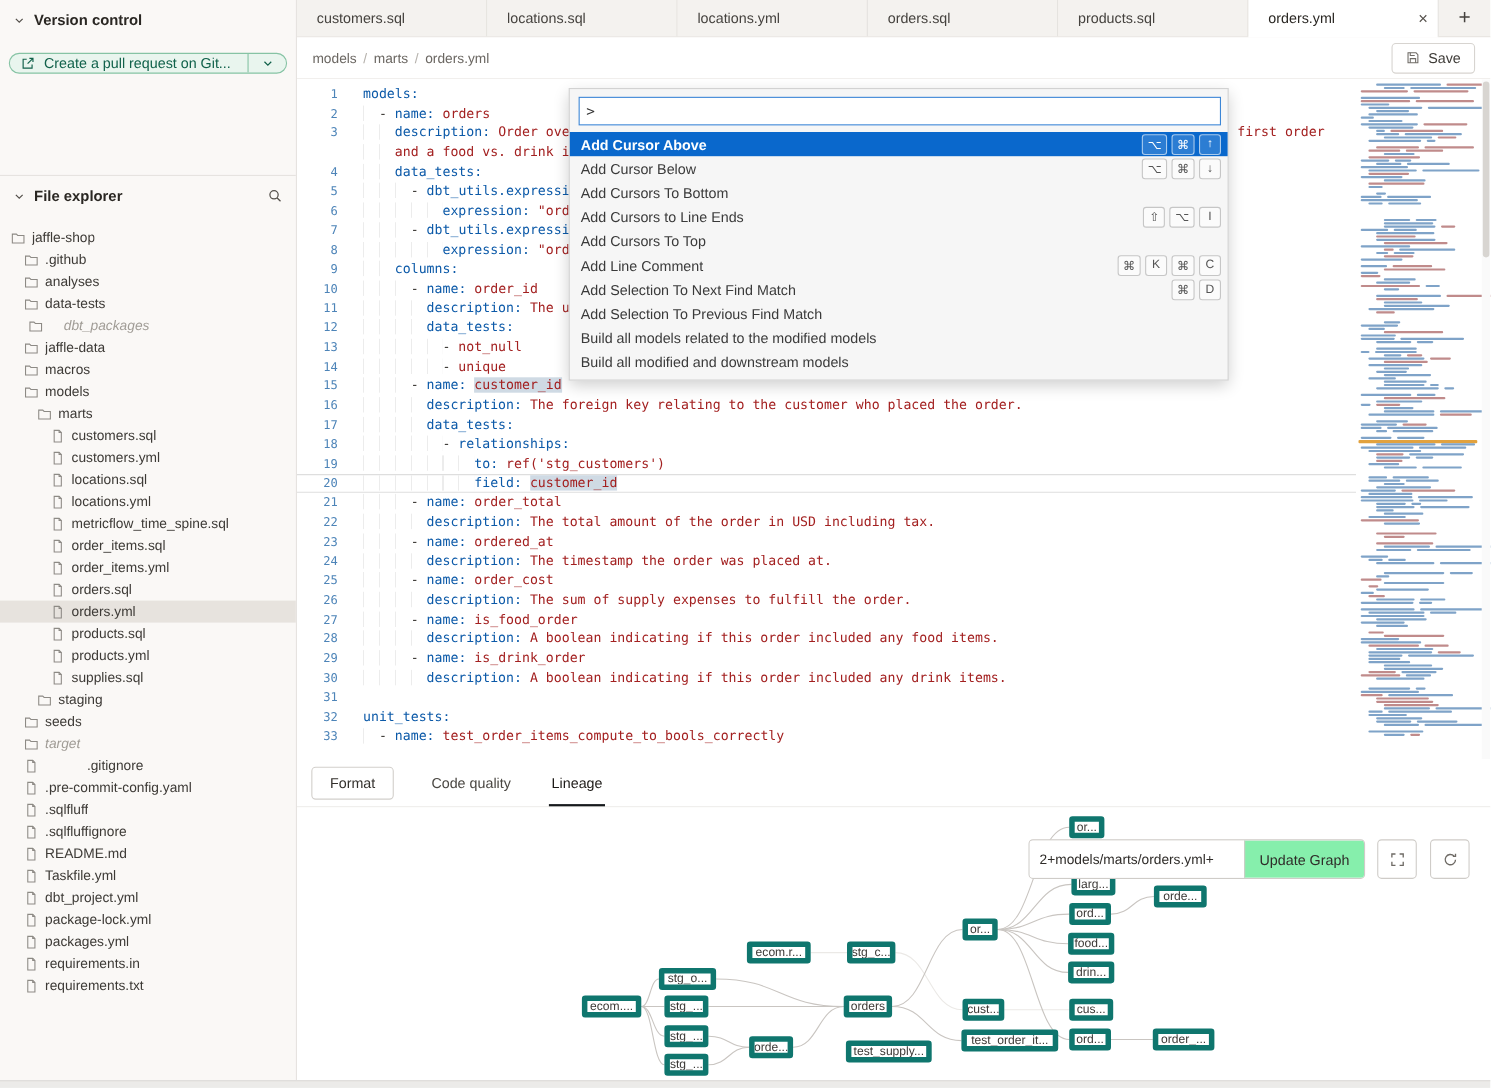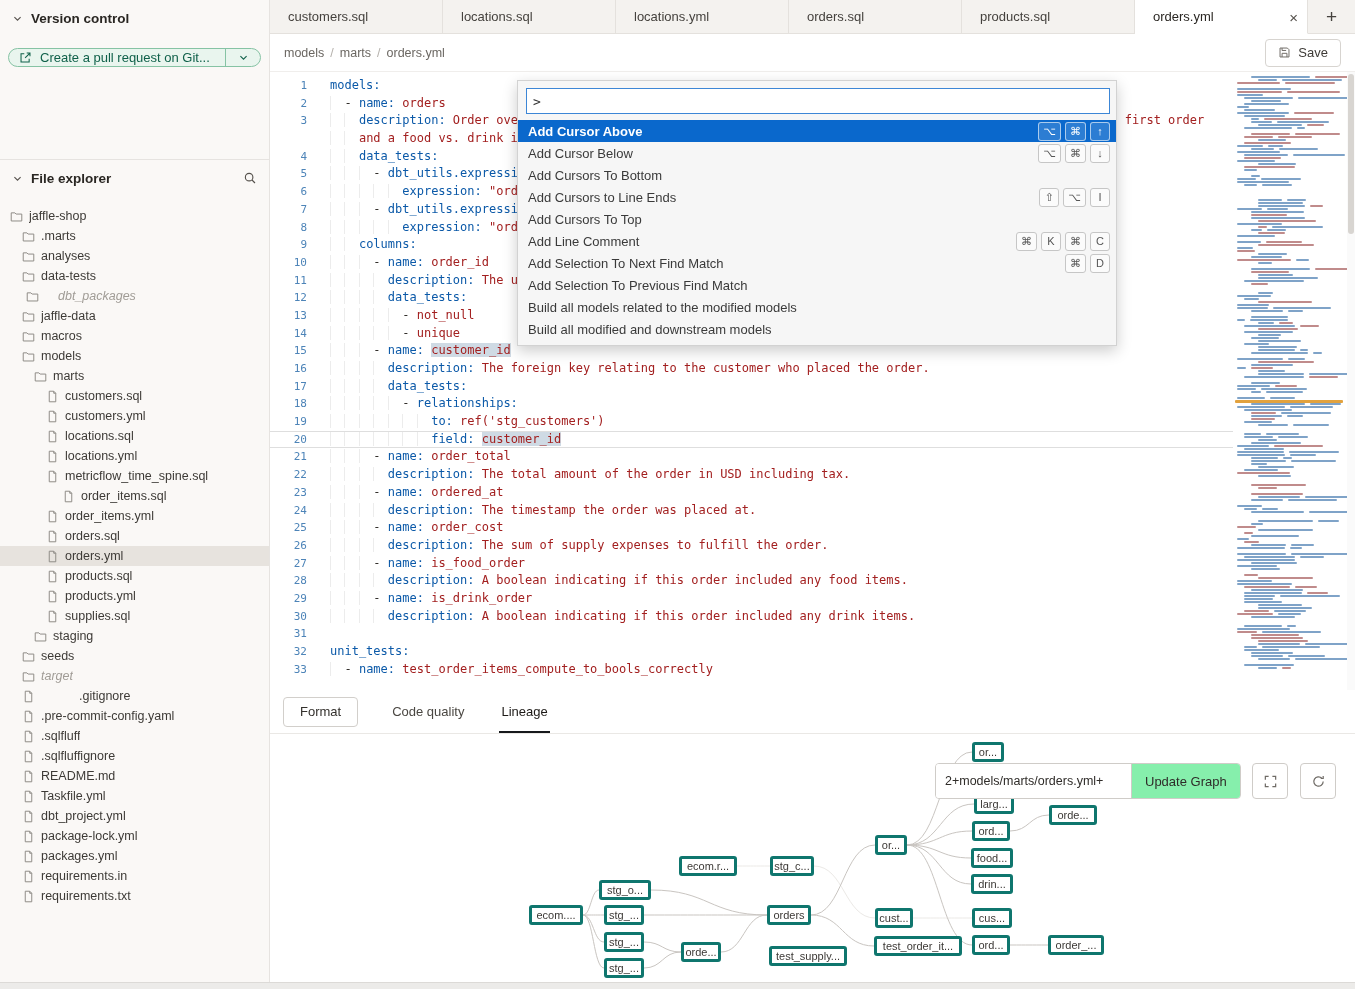--- a/index.html
+++ b/index.html
@@ -65,21 +65,21 @@
   .bottom-header{height:44px;display:flex;align-items:center;padding:0 13px;border-bottom:1px solid #eae8e5;gap:32px}
   .format-btn{height:30px;padding:0 16px;border:1px solid #d2cfcb;border-radius:4px;font-size:13px;color:#33302c;background:#fff;font-family:inherit;cursor:pointer}
   .bp-tabs{display:flex;gap:33px;height:100%}
   .bp-tab{font-size:13px;color:#4a4742;height:100%;display:flex;align-items:center;position:relative;cursor:pointer;padding:0 2px}
   .bp-tab.active{color:#1d1a17}
   .bp-tab.active::after{content:"";position:absolute;left:0;right:0;bottom:0;height:2px;background:#16191c}
   .lineage{position:relative;height:248px;background:#fff;overflow:hidden}
   #edges{position:absolute;left:0;top:0;z-index:1}
   #edges path.edge{fill:none;stroke:#c9c5c1;stroke-width:1}
   #edges path.ghost-edge{fill:none;stroke:#ebe9e6;stroke-width:1}
-  #nodes .ln{position:absolute;z-index:2;height:20px;border-radius:3px;border:3px solid #0f766e;background:#fff;display:flex;align-items:center;justify-content:center;font-size:11px;padding:0 4px;color:#3c3936;white-space:nowrap;overflow:hidden;cursor:pointer}
+  #nodes .ln{position:absolute;z-index:2;height:20px;border-radius:3px;border:5px solid #0f766e;background:#fff;display:flex;align-items:center;justify-content:center;font-size:11px;padding:0 4px;color:#3c3936;white-space:nowrap;overflow:hidden;cursor:pointer}
   .ln.yellow{background:var(--node-yellow,#fcf3cf);border-color:var(--node-yellow-border,#ddc269)}
   .ln.pink{background:var(--node-pink,#f7d4d2);border-color:var(--node-pink-border,#d96c66)}
   .ln.green{background:var(--node-green,#dcefe0);border-color:var(--node-green-border,#7ab98a);height:22px}
   .ln.ghost{border-color:#e8e6e3;color:#c4c1bc;background:#fff}
   .ln.ghost-pink{border-color:#f4d8d6;color:#dba8a4;background:#fbecea}
   .graph-ctl{position:absolute;left:665px;top:29px;z-index:5;display:flex;height:36px;border:1px solid #cfccc8;border-radius:4px;background:#fff;overflow:hidden}
   .graph-input{width:195px;border:none;outline:none;padding:0 9px;font-size:12.5px;color:#2f2c29;font-family:inherit;background:#fff}
   .graph-update{border:none;border-left:1px solid #cfccc8;padding:0 13px;font-size:13px;color:#2f2c29;background:#86efac;font-family:inherit;cursor:pointer}
   .icon-btn{position:absolute;top:29px;z-index:5;width:36px;height:36px;border:1px solid #cfccc8;border-radius:4px;background:#fff;display:flex;align-items:center;justify-content:center;color:#44413d;cursor:pointer}
 
@@ -155,21 +155,21 @@
             </svg>
           </span>
           <span class="tree-label">jaffle-shop</span>
         </div>
         <div class="tree-row" style="padding-left: 22px;">
           <span class="tree-icon">
             <svg width="13" height="13" viewBox="0 0 16 16" fill="none" stroke="currentColor" stroke-width="1.2">
               <path d="M1.5 3.5h4.5l1.5 1.5h7v8.5h-13z"></path>
             </svg>
           </span>
-          <span class="tree-label">.marts</span>
+          <span class="tree-label">.github</span>
         </div>
         <div class="tree-row" style="padding-left: 22px;">
           <span class="tree-icon">
             <svg width="13" height="13" viewBox="0 0 16 16" fill="none" stroke="currentColor" stroke-width="1.2">
               <path d="M1.5 3.5h4.5l1.5 1.5h7v8.5h-13z"></path>
             </svg>
           </span>
           <span class="tree-label">analyses</span>
         </div>
         <div class="tree-row" style="padding-left: 22px;">
@@ -258,21 +258,21 @@
         </div>
         <div class="tree-row" style="padding-left: 46px;">
           <span class="tree-icon">
             <svg width="13" height="13" viewBox="0 0 16 16" fill="none" stroke="currentColor" stroke-width="1.2">
               <path d="M4 1.5h5.5l2.5 2.5v10.5H4z"></path>
               <path d="M9.5 1.5V4h2.5"></path>
             </svg>
           </span>
           <span class="tree-label">metricflow_time_spine.sql</span>
         </div>
-        <div class="tree-row" style="padding-left: 62px;">
+        <div class="tree-row" style="padding-left: 46px;">
           <span class="tree-icon">
             <svg width="13" height="13" viewBox="0 0 16 16" fill="none" stroke="currentColor" stroke-width="1.2">
               <path d="M4 1.5h5.5l2.5 2.5v10.5H4z"></path>
               <path d="M9.5 1.5V4h2.5"></path>
             </svg>
           </span>
           <span class="tree-label">order_items.sql</span>
         </div>
         <div class="tree-row" style="padding-left: 46px;">
           <span class="tree-icon">

